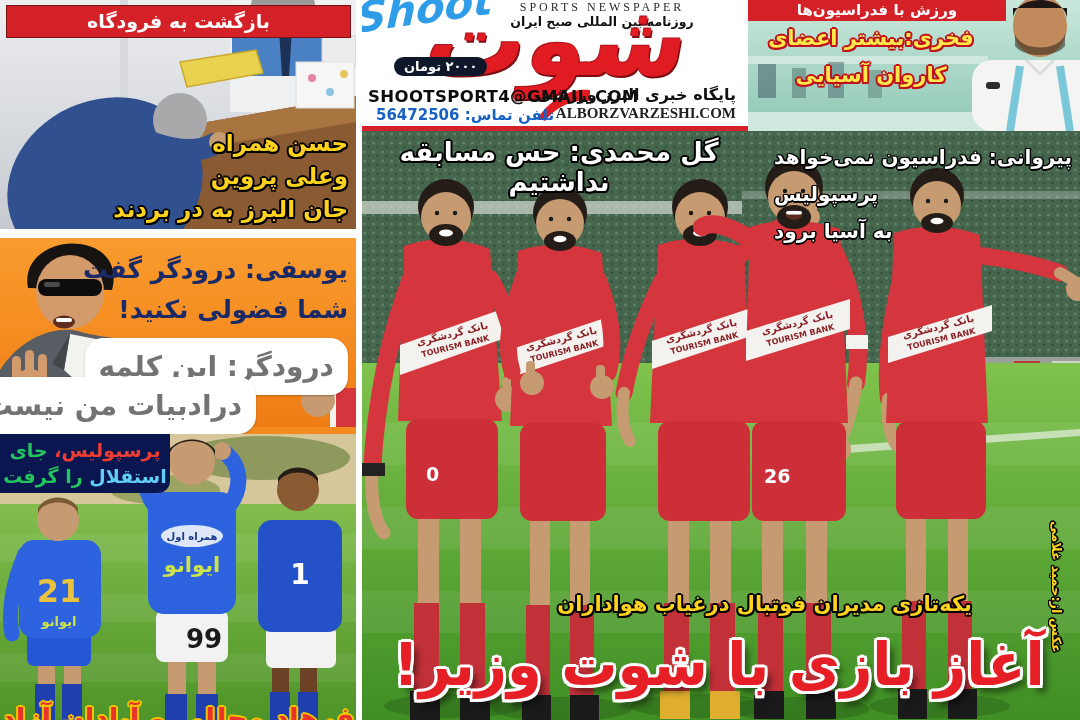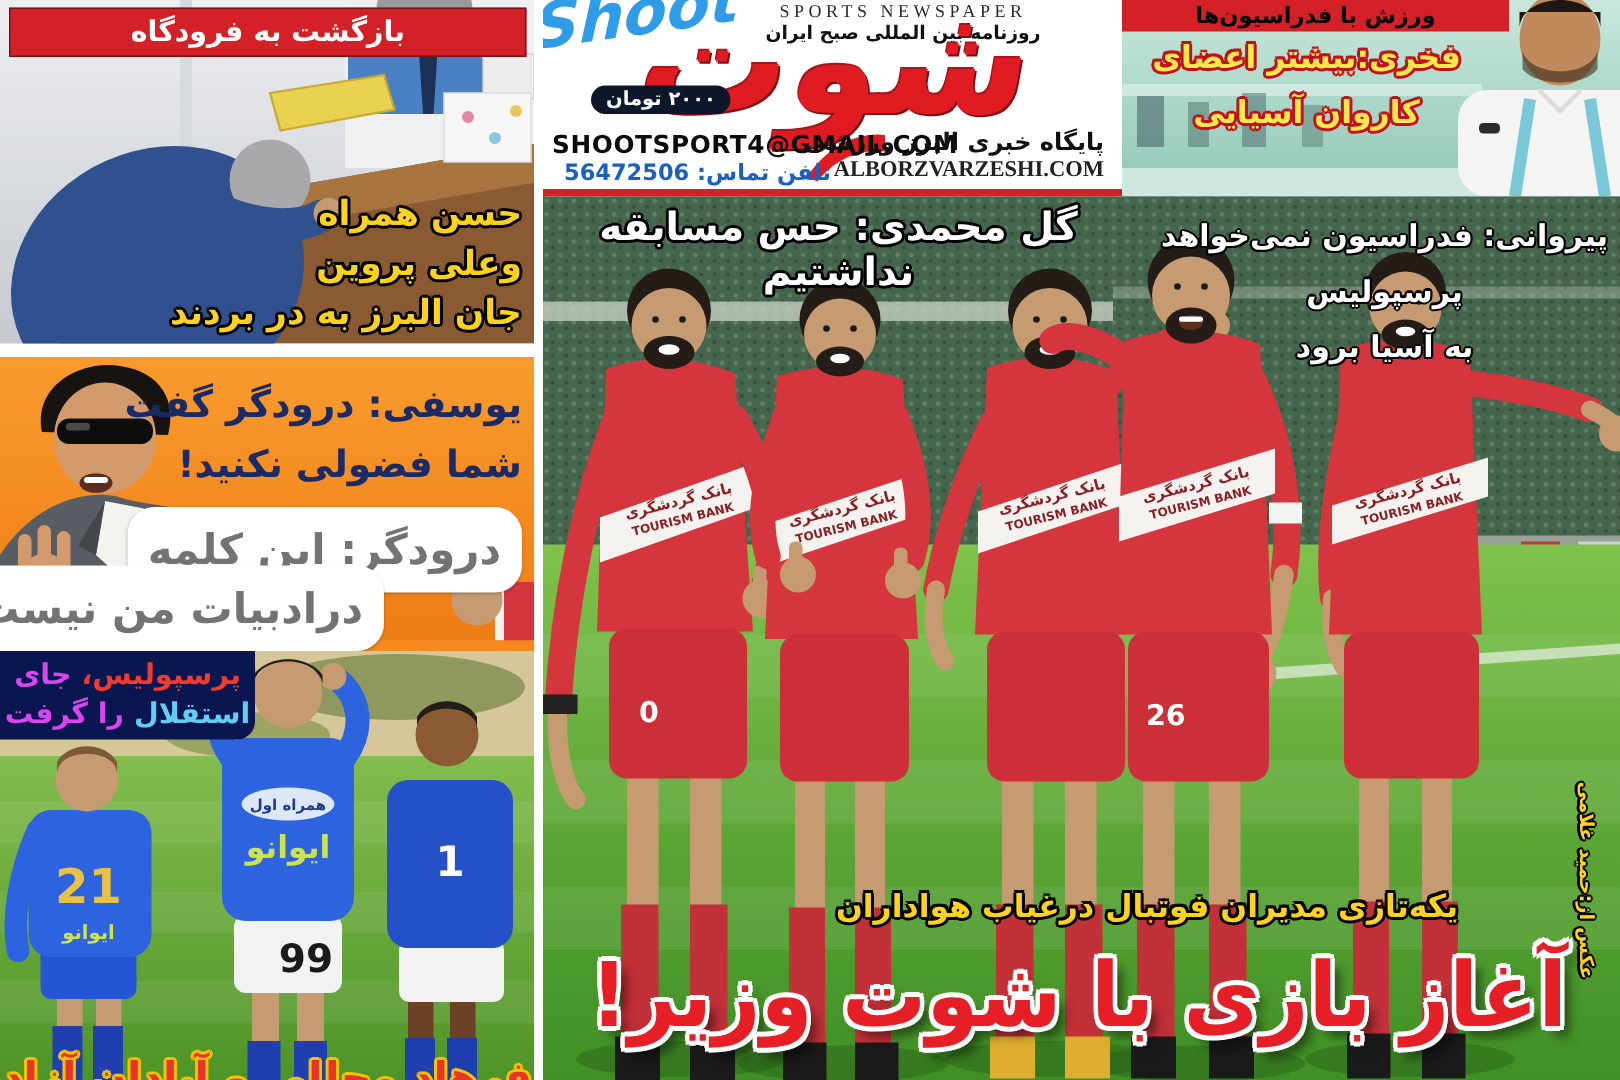--- a/index.html
+++ b/index.html
@@ -17,46 +17,46 @@
   .sec1{left:0;top:0;width:356px;height:229px;overflow:hidden;background:#d8dbdf}
   .sec2{left:0;top:238px;width:356px;height:237px;overflow:hidden;background:#f58a1f}
   .sec3{left:0;top:434px;width:356px;height:286px;overflow:hidden;background:#7fb94a}
   .banner-red{left:6px;top:5px;width:343px;height:31px;background:#d42127;border:1px solid rgba(0,0,0,.45);
     color:#fff;font-weight:700;font-size:19px;line-height:30px;text-align:center}
   .yellow-lines{right:8px;top:127px;text-align:right;color:#ffd21e;font-weight:700;font-size:23px;line-height:33px}
   .sec2-head{right:8px;top:12px;text-align:right;color:#1a2a66;font-weight:700;font-size:25px;line-height:40px}
   .pill{background:#fff;border-radius:18px;padding:12px 14px;color:#737373;font-weight:700;font-size:28px;white-space:nowrap;box-shadow:0 1px 2px rgba(0,0,0,.25)}
   .navy-box{left:0;top:0;width:170px;height:56px;background:#0a1650;border-radius:0 0 12px 0;
     text-align:center;font-weight:700;font-size:19px;line-height:26px;padding-top:3px}
-  .navy-box .team1{color:#f03c30}.navy-box .team2{color:#62cdf5}.navy-box .w{color:#d946ef}
+  .navy-box .team1{color:#f03c30}.navy-box .team2{color:#62cdf5}.navy-box .w{color:#22c55e}
   .clipped-red{left:0;right:0;bottom:-15px;text-align:center;color:#e8332a;font-weight:800;font-size:28px;white-space:nowrap}
   
   .masthead{left:362px;top:0;width:380px;height:126px;background:#fff;overflow:hidden}
   .script-blue{left:-6px;top:-16px;font-size:42px;font-weight:800;font-style:italic;color:#2f9ce8;
     transform:rotate(-8deg) skewX(-10deg);text-shadow:2px 2px 0 #fff,-2px -2px 0 #fff,2px -2px 0 #fff,-2px 2px 0 #fff}
   .tag-en{left:110px;top:0;width:260px;text-align:center;font-family:"Liberation Serif",serif;font-weight:400;
     font-size:12px;letter-spacing:3px;color:#2b2b2b}
   .tag-fa{left:110px;top:14px;width:260px;text-align:center;font-weight:700;font-size:12.5px;color:#111}
   .logo-fa{left:20px;top:-12px;width:352px;text-align:center;font-size:100px;line-height:1.05;font-weight:800;color:#e01b22;
     transform:skewX(-10deg);text-shadow:1.5px 1.5px 0 #7e0d12,-1px -1px 0 #a9151b}
   .price-chip{left:32px;top:57px;background:#0f172a;border-radius:11px;padding:2px 10px;color:#fff;font-weight:700;font-size:13px}
   .mh-email{left:6px;top:87px;font-weight:700;font-size:16.5px;color:#0c0c0c;letter-spacing:.4px}
   .mh-phone{left:14px;top:106px;font-weight:700;font-size:15px;color:#1760c4}
   .mh-agency{right:6px;top:85px;font-weight:700;font-size:16px;color:#111}
   .mh-site{right:6px;top:105px;font-family:"Liberation Serif",serif;font-weight:700;font-size:15px;color:#222}
   .redline{left:362px;top:126px;width:482px;height:5px;background:#d42127}
   
   .right-top{left:748px;top:0;width:332px;height:131px;overflow:hidden;background:#a7d4c5}
-  .rt-strip{left:0;top:0;width:258px;height:21px;background:#d42127;color:#000000;font-weight:700;font-size:15px;
+  .rt-strip{left:0;top:0;width:258px;height:21px;background:#d42127;color:#ffffff;font-weight:700;font-size:15px;
     line-height:20px;text-align:center}
   .rt-lines{left:0;top:20px;width:246px;text-align:center;color:#ffe94a;font-weight:800;font-size:21px;line-height:37px}
   
   .main{left:362px;top:131px;width:718px;height:589px;overflow:hidden;background:#4a6b52}
   .head-top{left:4px;top:6px;width:386px;text-align:center;color:#fff;font-weight:800;font-size:26px}
-  .pirvani{right:8px;top:8px;text-align:center;color:#fff;font-weight:800;font-size:20px;line-height:37px}
+  .pirvani{right:8px;top:8px;text-align:left;color:#fff;font-weight:800;font-size:20px;line-height:37px}
   .kicker{left:100px;top:461px;width:510px;text-align:right;color:#ffd21e;font-weight:800;font-size:21px}
   .bigline{left:0;right:4px;top:501px;text-align:center;color:#e61e25;font-weight:800;font-size:56px;transform:scaleY(1.06)}
   .credit{right:16px;top:322px;height:200px;writing-mode:vertical-rl;color:#ffd21e;font-weight:700;font-size:13px}
   svg{display:block}
   .skin{fill:#c79b72}.hair{fill:#241c16}.jr{fill:#d5353d}.band{fill:#f3f2ee}
   .sockr{fill:#c23038}.bootk{fill:#1a1a1a}
   .limb{stroke:#d5353d;stroke-linecap:round;fill:none}
   .limbskin{stroke:#c79b72;stroke-linecap:round;fill:none}
   .bandtxt{fill:#8a2026;font-weight:700;text-anchor:middle}
   .numtxt{fill:#fff;font-weight:700}

